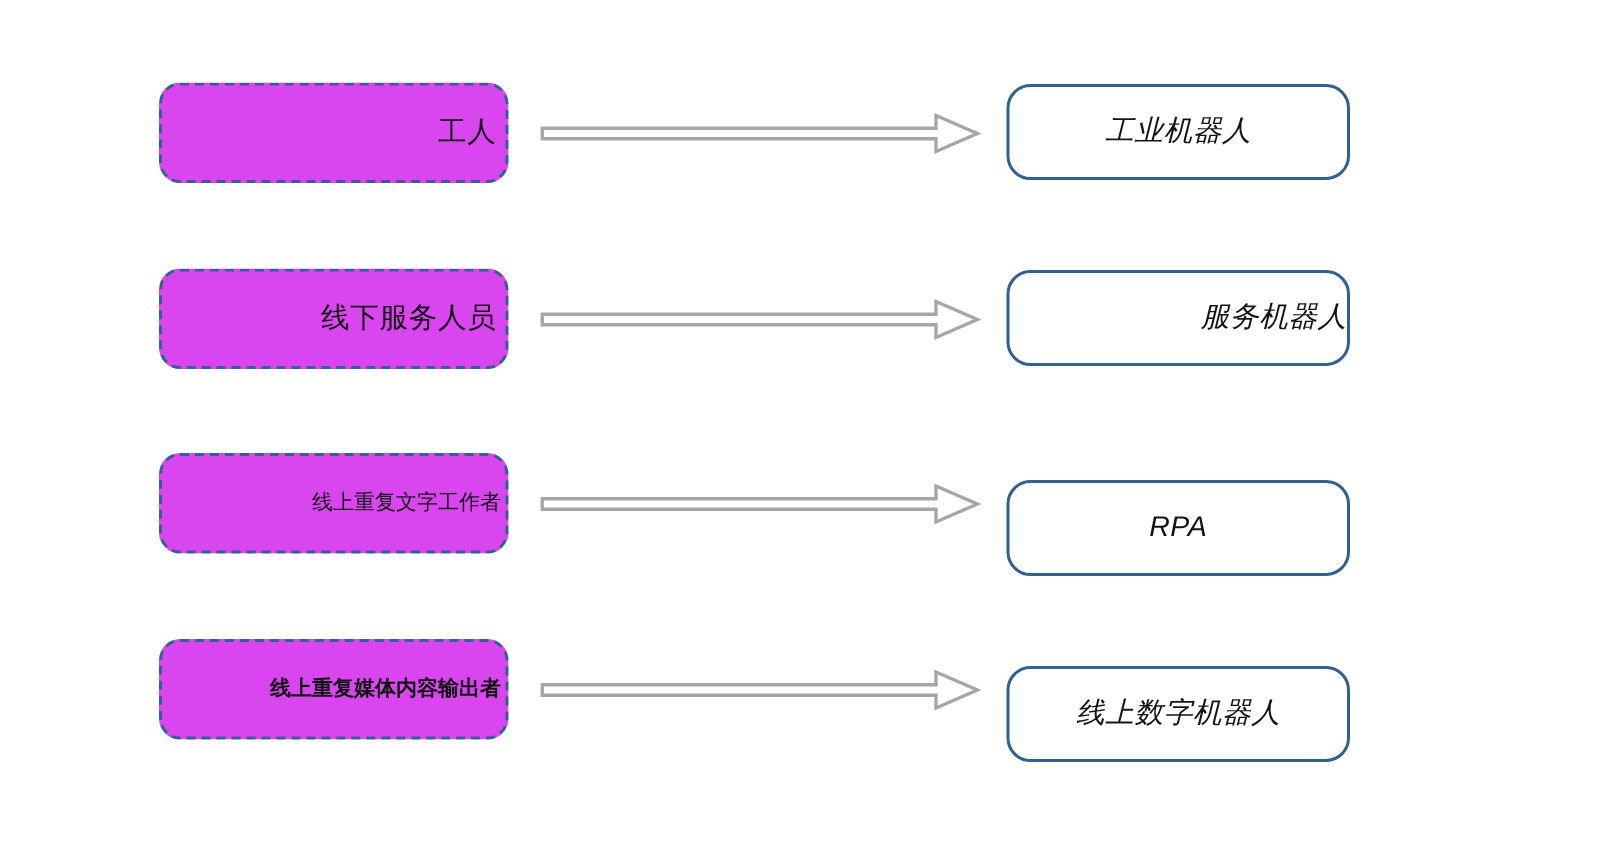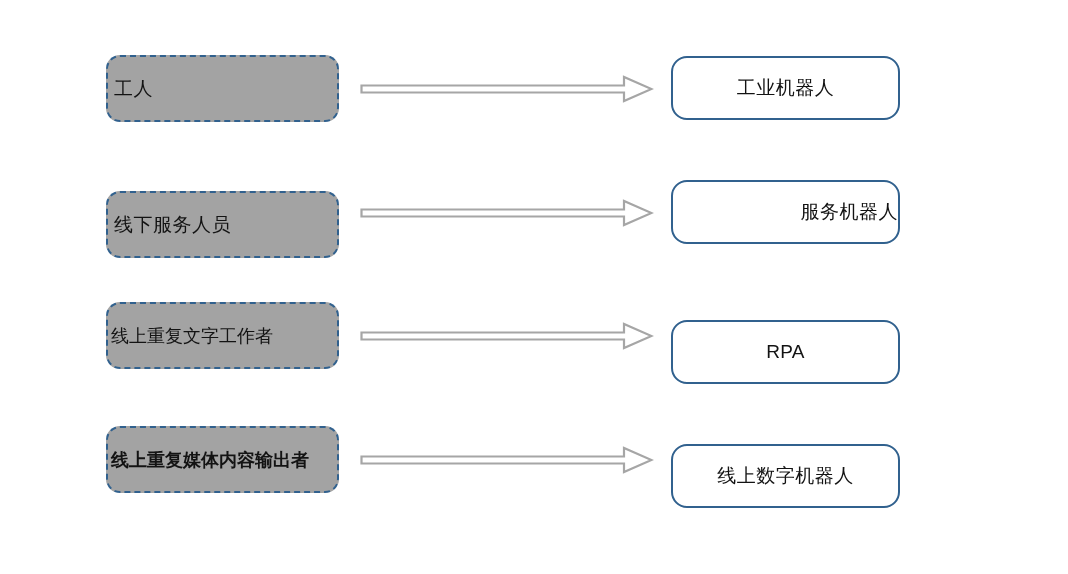--- a/index.html
+++ b/index.html
@@ -31,54 +31,55 @@
   }
 
   
   .source-box {
     position: absolute;
     left: 106px;
     width: 233px;
     box-sizing: border-box;
     border: 2px dashed #31618e;
     border-radius: 14px;
-    background: #a3a3a3;
+    background: #d946ef;
     display: flex;
     align-items: center;
-    justify-content: flex-start;
+    justify-content: flex-end;
     text-align: center;
   }
   .source-box .box-label {
     font-family: "Liberation Serif", "DejaVu Serif", serif;
     font-size: 19px;
     line-height: 26px;
     color: #131313;
     letter-spacing: 0.5px;
     padding: 0 6px;
     white-space: pre-line;
   }
   .source-box.tight .box-label {
-    font-size: 18px;
+    font-size: 14px;
     letter-spacing: 0px;
     padding: 0 3px;
   }
 
   
   .target-box {
     position: absolute;
     left: 671px;
     width: 229px;
     box-sizing: border-box;
     border: 2.5px solid #31618e;
     border-radius: 16px;
     background: #ffffff;
     display: flex;
     align-items: center;
     justify-content: center;
     text-align: center;
+    font-style: italic;
   }
   .target-box .box-label {
     font-family: "Liberation Serif", "DejaVu Serif", serif;
     font-size: 19px;
     line-height: 26px;
     color: #131313;
     letter-spacing: 0.5px;
   }
   .target-box.latin .box-label {
     font-family: "Liberation Sans", "DejaVu Sans", sans-serif;
@@ -114,21 +115,21 @@
         <polygon points="1.5,11.5 264,11.5 264,3 291.5,15 264,27 264,18.5 1.5,18.5" fill="#ffffff" stroke="#a6a6a6" stroke-width="2.2" stroke-linejoin="miter"></polygon>
       </svg>
     </div>
 
     <div class="target-box" style="top:56px; height:64px;">
       <span class="box-label">工业机器人</span>
     </div>
   </div>
 
   <div class="flow-row" style="top:0">
-    <div class="source-box" style="top:191px; height:67px;">
+    <div class="source-box" style="top:179px; height:67px;">
       <span class="box-label">线下服务人员</span>
     </div>
 
     <div class="flow-arrow" style="top:198px;">
       <svg viewBox="0 0 294 30" xmlns="http://www.w3.org/2000/svg">
         <polygon points="1.5,11.5 264,11.5 264,3 291.5,15 264,27 264,18.5 1.5,18.5" fill="#ffffff" stroke="#a6a6a6" stroke-width="2.2" stroke-linejoin="miter"></polygon>
       </svg>
     </div>
 
     <div class="target-box" style="top:180px; height:64px;justify-content:flex-end;">

